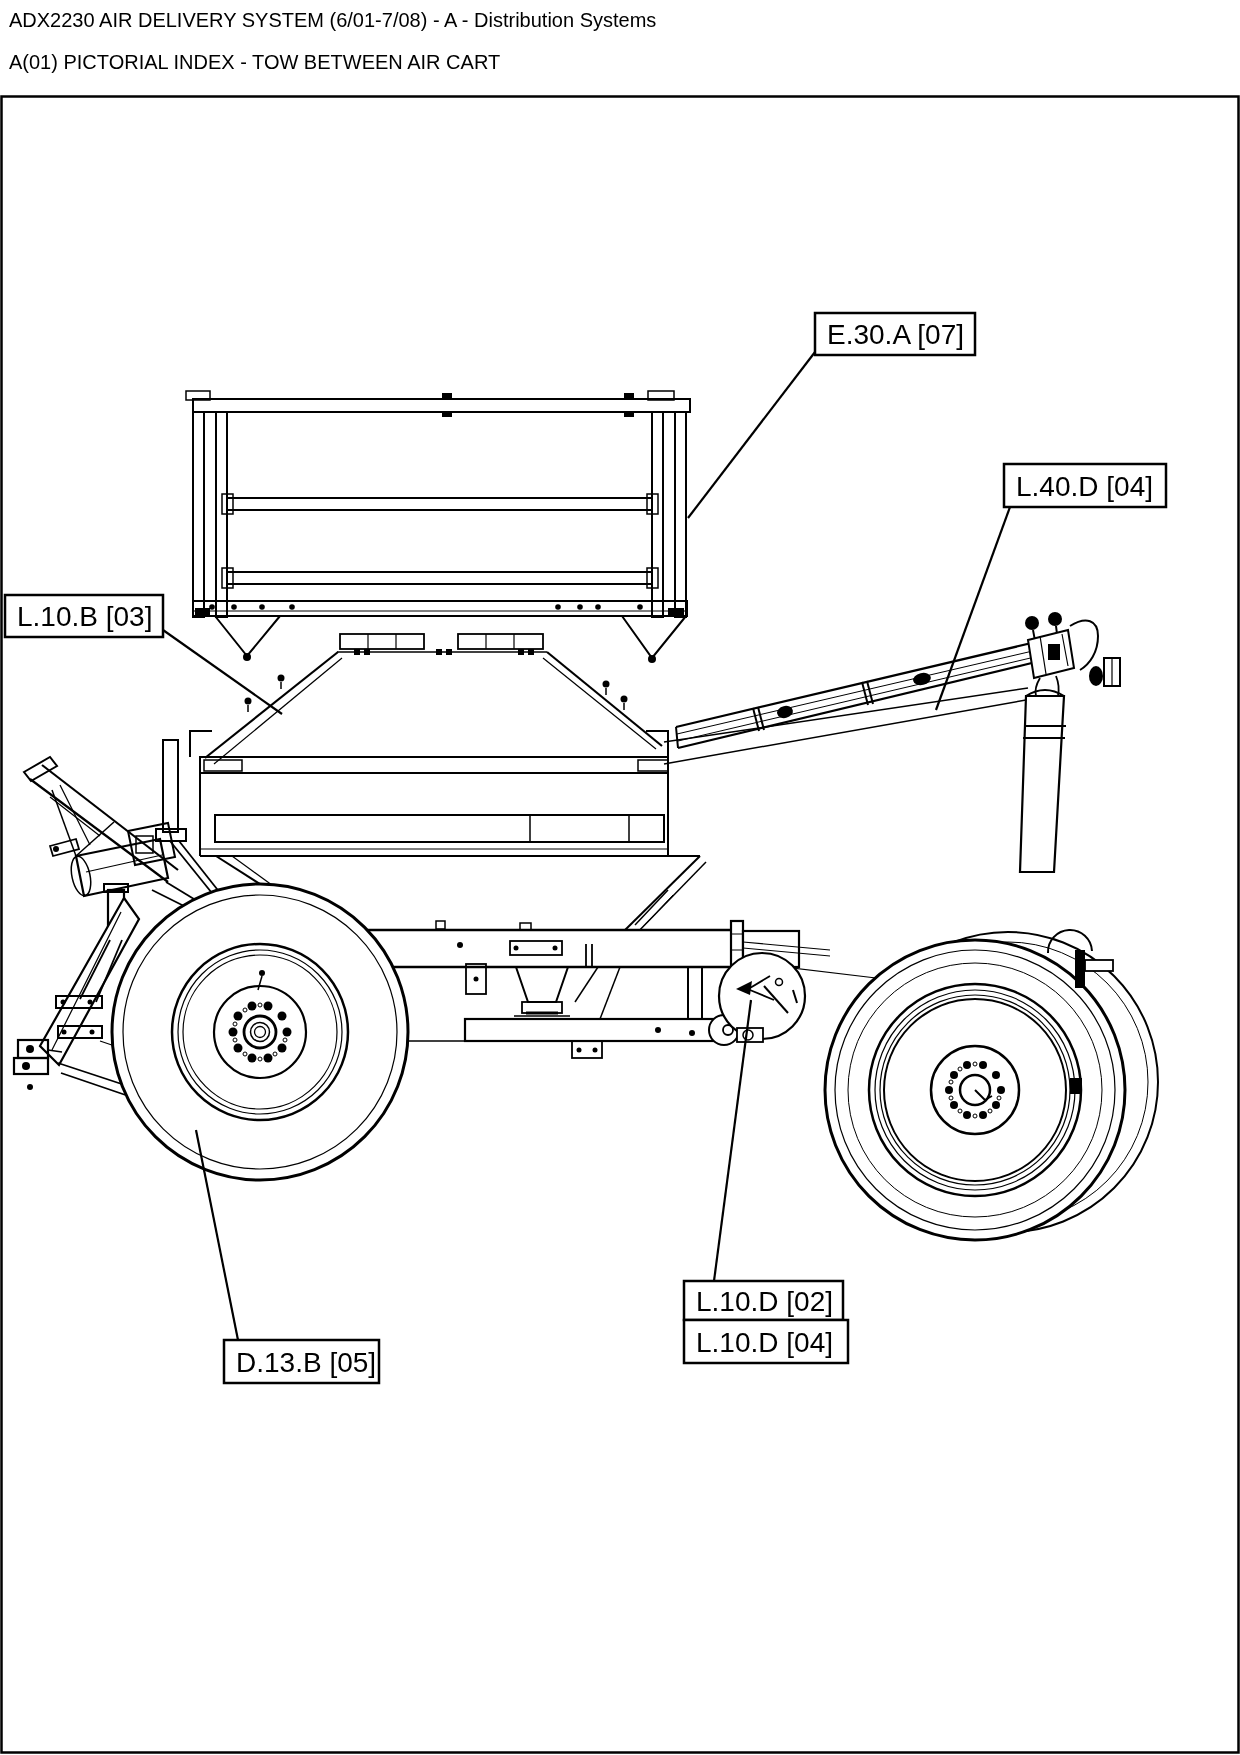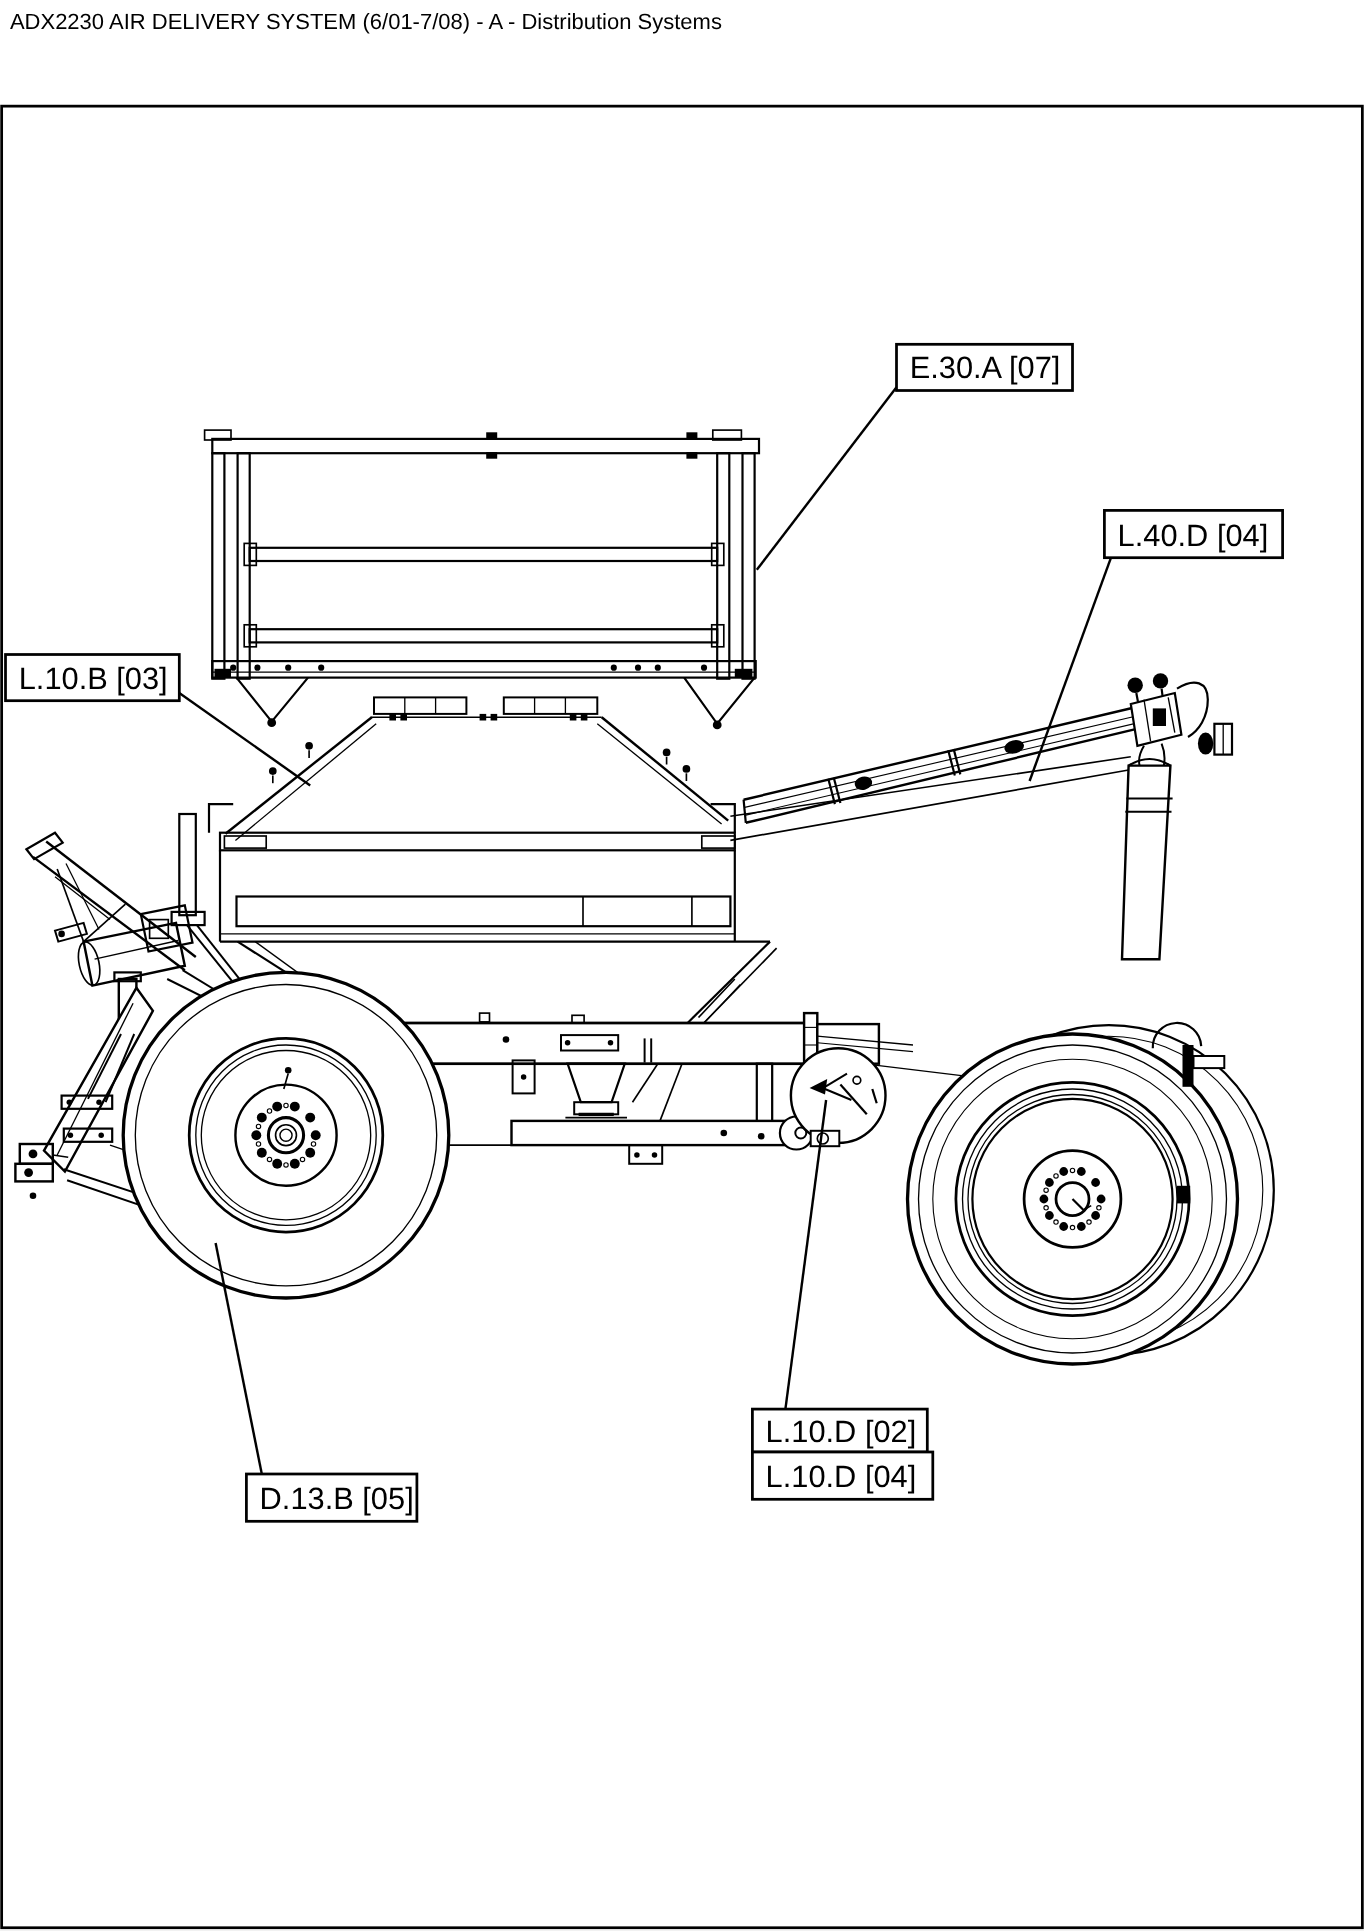--- a/index.html
+++ b/index.html
@@ -22,20 +22,21 @@
   .ln{stroke:#000;fill:none;}
   .fillb{fill:#000;stroke:none;}
   .wht{fill:#ffffff;stroke:#000;}
   .callout-text{font-family:"Liberation Sans",sans-serif;font-size:28px;fill:#000;}
 </style>
 </head>
 <body>
 
 <div class="page">
   <div class="hdr hdr1">ADX2230 AIR DELIVERY SYSTEM (6/01-7/08) - A - Distribution Systems</div>
+  <div class="hdr hdr2">A(01) PICTORIAL INDEX - TOW BETWEEN AIR CART</div>
 
   <svg width="1240" height="1755" viewBox="0 0 1240 1755">
 
     <rect x="1.5" y="96.5" width="1237" height="1656" class="ln" stroke-width="2.5"></rect>
 
     <g stroke="#000" fill="none">
       <rect x="193" y="399" width="497" height="13" stroke-width="2"></rect>
       <rect x="186" y="391" width="24" height="9" stroke-width="1.5"></rect>
       <rect x="648" y="391" width="26" height="9" stroke-width="1.5"></rect>
       <rect x="193" y="412" width="11" height="205" stroke-width="2"></rect>

